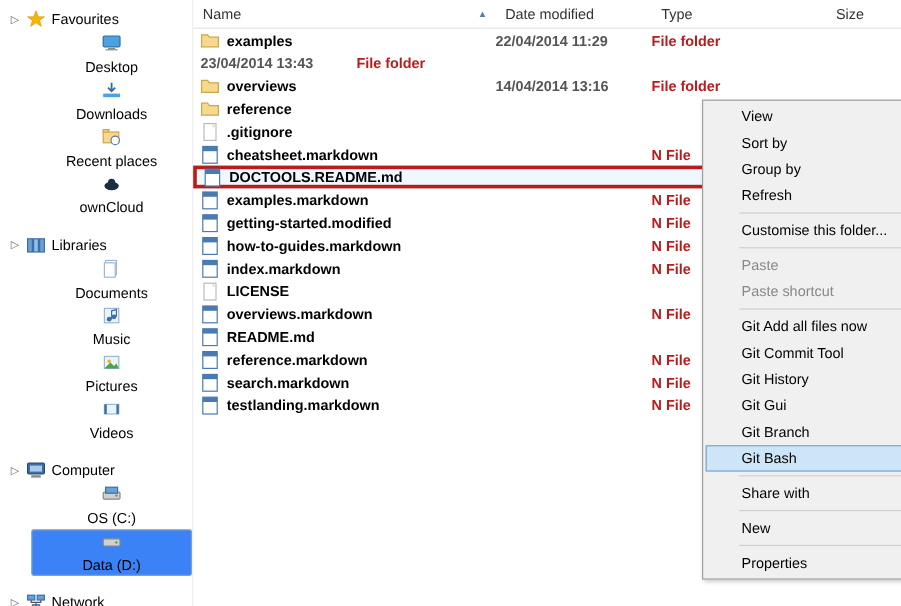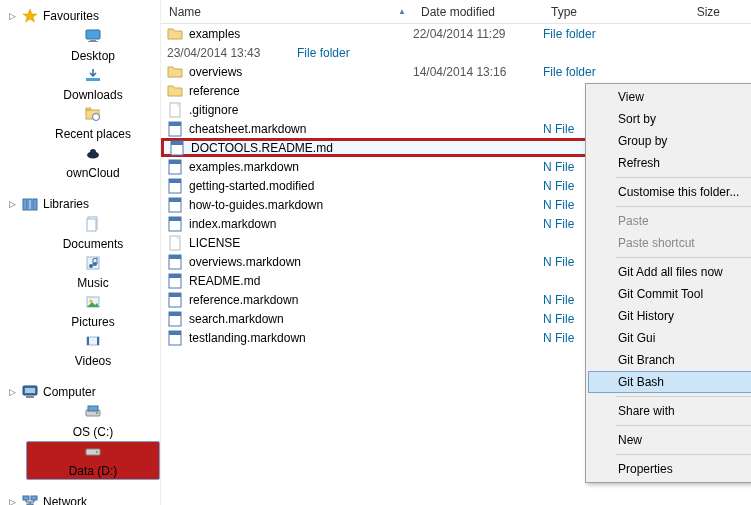--- a/index.html
+++ b/index.html
@@ -4,36 +4,36 @@
 <style>
   * { box-sizing: border-box; margin: 0; padding: 0; font-family: "Segoe UI", Tahoma, sans-serif; font-size: 12px; }
   body { background: #fff; width: 751px; height: 505px; overflow: hidden; position: relative; }
   .container { display: flex; height: 100%; }
   .sidebar { width: 161px; border-right: 1px solid #eee; padding: 6px 0 0 8px; }
   .tree-section { margin-bottom: 12px; }
   .tree-header { display: flex; align-items: center; gap: 5px; cursor: pointer; padding: 2px 0; }
   .tree-header span.caret { width: 9px; height: 9px; display:inline-flex; align-items:center; justify-content:center; color:#666; font-size:9px; }
   .tree-children { padding-left: 18px; }
   .tree-item { display: flex; align-items: center; gap: 5px; padding: 2px 3px; cursor: pointer; border-radius:2px;flex-direction:column; }
-  .tree-item.selected { background: #b91c1c; border:1px solid #7da2ce; padding:1px 2px; }
+  .tree-item.selected { background: #3b82f6; border:1px solid #7da2ce; padding:1px 2px; }
   .icon { width: 16px; height: 16px; display:inline-flex; align-items:center; justify-content:center; flex-shrink:0; }
   .main { flex:1; position:relative; }
   .columns { display:flex; border-bottom:1px solid #e5e5e5; height:24px; align-items:flex-end; color:#333; }
   .col { padding-left:8px; height:100%; display:flex; align-items:center; border-right:1px solid transparent; }
   .col-name { width:252px; }
   .col-date { width:130px; }
   .col-type { width:115px; }
   .col-size { flex:1; text-align:right; padding-right:30px; justify-content:flex-end; }
   .sort-arrow { color:#5a7ca0; font-size:8px; margin-left:auto; margin-right:6px; }
   .filelist { }
-  .row { display:flex; align-items:center; height:19px; padding-left:6px; }
+  .row { display:flex; align-items:center; height:19px; padding-left:6px;font-weight:bold; }
   .row.selected { background:#f0f8ff; border:3px solid #b91c1c; padding-left:5px; height:19px; }
   .row .fname { width:246px; display:flex; align-items:center; gap:6px; }
   .row .fdate { width:130px; color:#555; }
-  .row .ftype { width:115px; color:#0369a1; }
+  .row .ftype { width:115px; color:#b91c1c; }
   .row .fsize { flex:1; text-align:right; padding-right:30px; color:#555; }
   .row.selected .fsize, .row.selected .ftype, .row.selected .fdate { color:#000; }
   
   .context-menu { position:absolute; left:424px; top:83px; width:186px; background:#f0f0f0; border:1px solid #a0a0a0; box-shadow:2px 2px 4px rgba(0,0,0,0.25); padding:2px; z-index:10; }
   .menu-item { display:flex; align-items:center; height:22px; padding:0 22px 0 30px; position:relative; cursor:default; }
   .menu-item.highlighted { background:#cde6f7; border:1px solid #7da2ce; padding:0 21px 0 29px; height:22px; }
   .menu-item.disabled { color:#888; }
   .menu-sep { height:1px; background:#d0d0d0; margin:3px 1px 3px 28px; }
   .label { white-space:nowrap; overflow:hidden; text-overflow:ellipsis; }
 </style>

